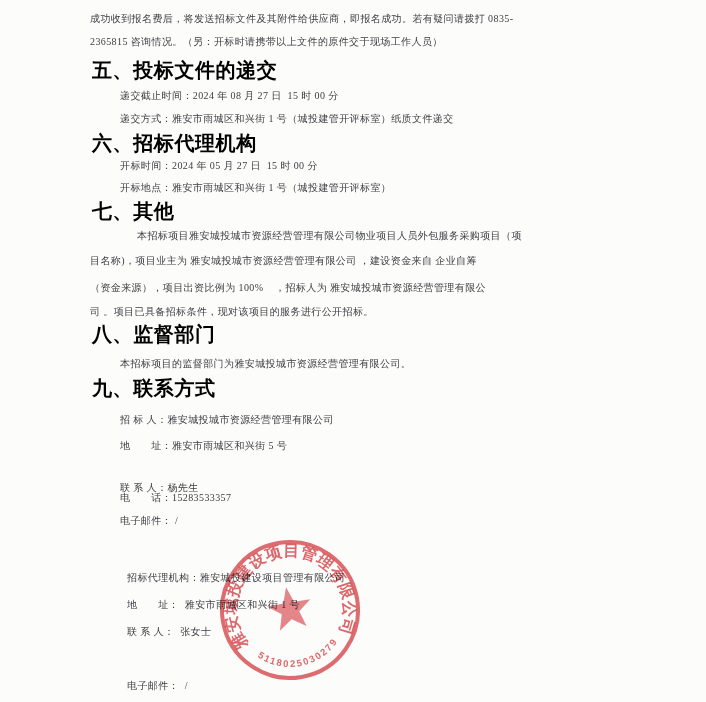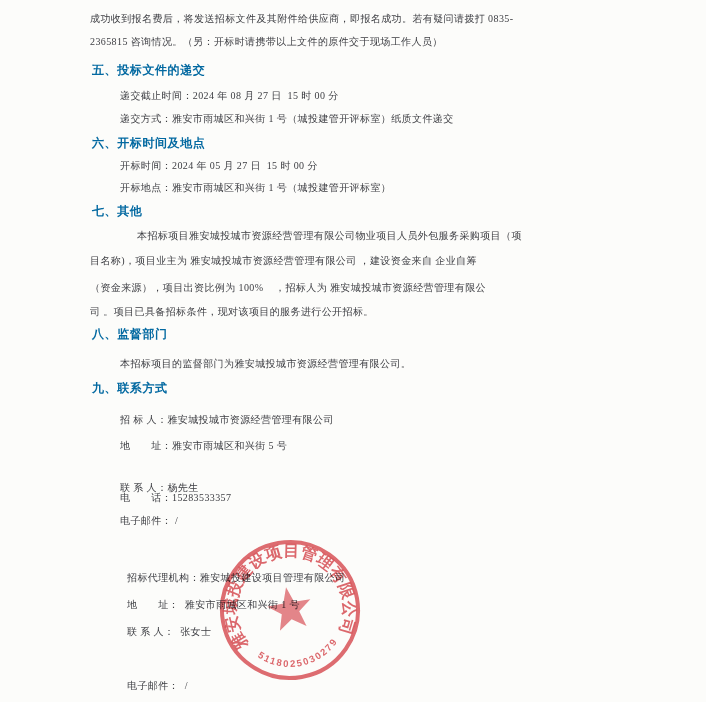--- a/index.html
+++ b/index.html
@@ -13,25 +13,25 @@
   }
   .ln{
     position:absolute;
     font-size:10px;
     line-height:19px;
     letter-spacing:.4px;
     white-space:pre;
   }
   .hd{
     position:absolute;
-    font-size:12px;
+    font-size:20px;
     line-height:20px;
     font-weight:700;
     letter-spacing:.6px;
-    color:#0369a1;
+    color:#000000;
     white-space:pre;
     font-family:"Liberation Sans","DejaVu Sans",sans-serif;
   }
   .seal{
     position:absolute;
     left:215px;top:535px;
     width:150px;height:150px;
     transform:rotate(-10deg);
     mix-blend-mode:multiply;
     opacity:.92;
@@ -57,21 +57,21 @@
 
 <div class="page">
 
   <div class="ln" style="left:90px;top:9px;">成功收到报名费后，将发送招标文件及其附件给供应商，即报名成功。若有疑问请拨打 0835-</div>
   <div class="ln" style="left:90px;top:32px;">2365815 咨询情况。（另：开标时请携带以上文件的原件交于现场工作人员）</div>
 
   <div class="hd" style="left:92px;top:60px;">五、投标文件的递交</div>
   <div class="ln" style="left:120px;top:86px;">递交截止时间：2024 年 08 月 27 日  15 时 00 分</div>
   <div class="ln" style="left:120px;top:109px;">递交方式：雅安市雨城区和兴街 1 号（城投建管开评标室）纸质文件递交</div>
 
-  <div class="hd" style="left:92px;top:133px;">六、开标时间及地点</div>
+  <div class="hd" style="left:92px;top:133px;">六、招标代理机构</div>
   <div class="ln" style="left:120px;top:156px;">开标时间：2024 年 05 月 27 日  15 时 00 分</div>
   <div class="ln" style="left:120px;top:178px;">开标地点：雅安市雨城区和兴街 1 号（城投建管开评标室）</div>
 
   <div class="hd" style="left:92px;top:201px;">七、其他</div>
   <div class="ln" style="left:137px;top:226px;">本招标项目雅安城投城市资源经营管理有限公司物业项目人员外包服务采购项目（项</div>
   <div class="ln" style="left:90px;top:251px;">目名称)，项目业主为 雅安城投城市资源经营管理有限公司 ，建设资金来自 企业自筹</div>
   <div class="ln" style="left:90px;top:278px;">（资金来源），项目出资比例为 100%    ，招标人为 雅安城投城市资源经营管理有限公</div>
   <div class="ln" style="left:90px;top:302px;">司 。项目已具备招标条件，现对该项目的服务进行公开招标。</div>
 
   <div class="hd" style="left:92px;top:324px;">八、监督部门</div>

